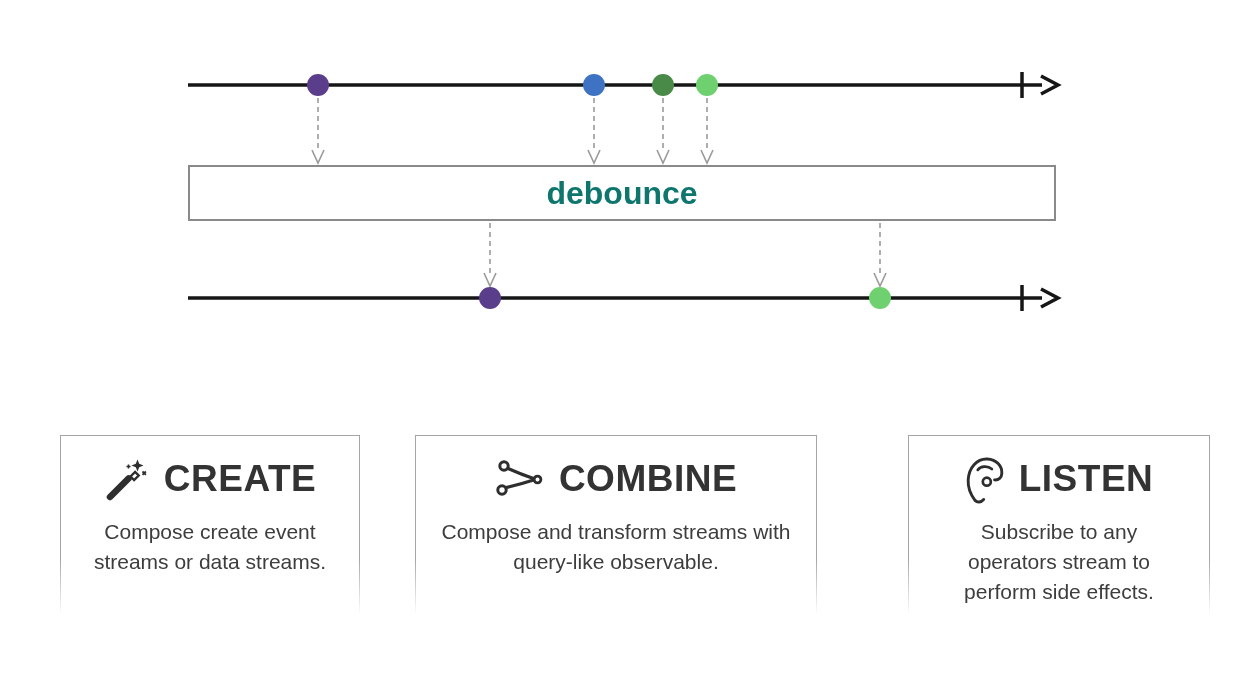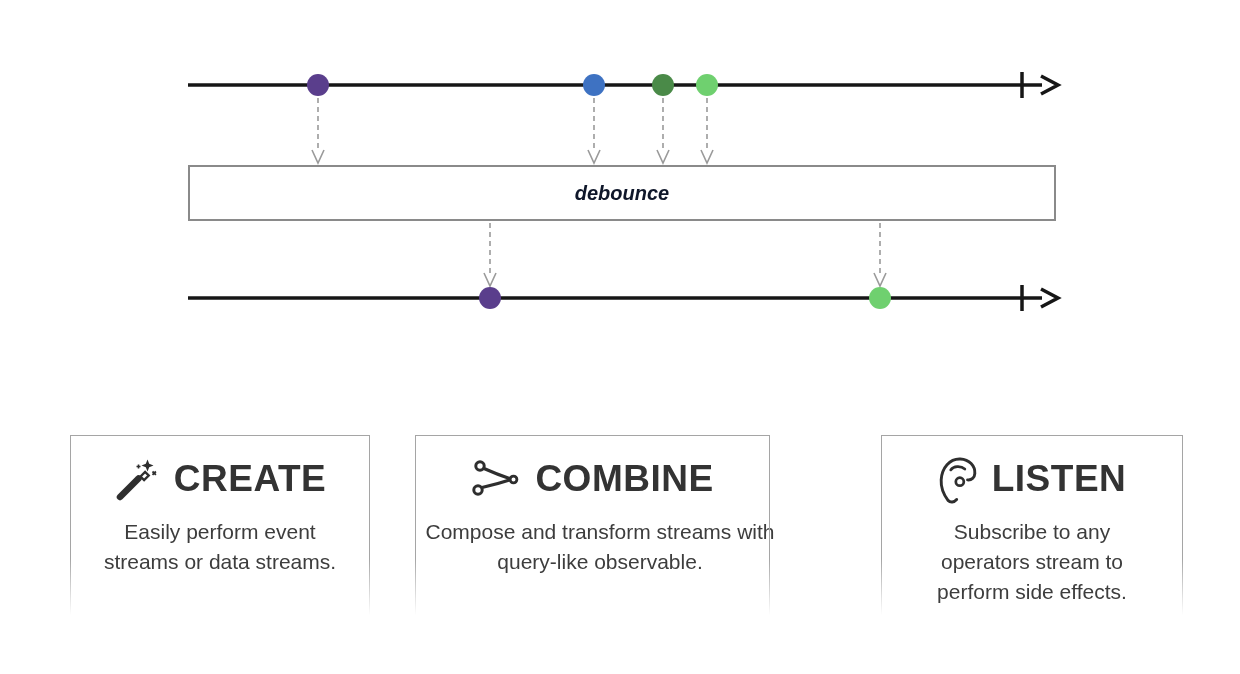--- a/index.html
+++ b/index.html
@@ -3,30 +3,30 @@
 <meta charset="utf-8">
 <style>
   html,body{margin:0;padding:0;background:#ffffff;}
   .stage{position:relative;width:1240px;height:674px;overflow:hidden;background:#ffffff;
          font-family:"Liberation Sans",sans-serif;}
   
   #marble-svg{position:absolute;left:0;top:0;width:1240px;height:380px;display:block;}
   .operator-box{position:absolute;left:188px;top:165px;width:864px;height:52px;
                 border:2px solid #8a8a8a;background:#ffffff;
                 display:flex;align-items:center;justify-content:center;}
-  .operator-label{font-size:20px;font-weight:bold;color:#0f172a;letter-spacing:0;font-style:italic;}
+  .operator-label{font-size:32px;font-weight:bold;color:#0f766e;letter-spacing:0;}
   
   .card{position:absolute;top:435px;height:182px;background:#ffffff;box-sizing:border-box;}
   .card::before{content:"";position:absolute;inset:0;border:1px solid #a5a5a5;
                 pointer-events:none;
                 -webkit-mask-image:linear-gradient(to bottom,#000 68%,transparent 99%);
                 mask-image:linear-gradient(to bottom,#000 68%,transparent 99%);}
-  .card-1{left:70px;width:300px;}
-  .card-2{left:415px;width:355px;}
-  .card-3{left:881px;width:302px;}
+  .card-1{left:60px;width:300px;}
+  .card-2{left:415px;width:402px;}
+  .card-3{left:908px;width:302px;}
   .card-head{display:flex;align-items:center;justify-content:center;gap:14px;
              padding-top:18px;height:52px;}
   .card-title{font-size:37px;font-weight:bold;color:#333333;letter-spacing:0.5px;}
   .card-desc{margin:12px auto 0;text-align:center;font-size:21px;line-height:30px;
              color:#3d3d3d;}
   .card-1 .card-desc{width:270px;}
   .card-2 .card-desc{width:370px;}
   .card-3 .card-desc{width:220px;}
   .feat-icon{flex:0 0 auto;}
 </style>
@@ -70,21 +70,21 @@
     <div class="card-head">
       <svg class="feat-icon" width="46" height="46" viewBox="0 0 46 46" fill="none">
         <path d="M6 41 L24.5 22.5" stroke="#2e2e2e" stroke-width="6.5" stroke-linecap="round"></path>
         <path d="M26.5 20.5 l4.6-4.6 l3.6 3.6 l-4.6 4.6 z" fill="#ffffff" stroke="#2e2e2e" stroke-width="2.4"></path>
         <path d="M33.5 3.5 l1.7 4.3 4.3 1.7 -4.3 1.7 -1.7 4.3 -1.7-4.3 -4.3-1.7 4.3-1.7 z" fill="#2e2e2e"></path>
         <path d="M24.5 8.5 v4 M22.5 10.5 h4" stroke="#2e2e2e" stroke-width="1.6"></path>
         <path d="M38.5 15.5 l3.4 3.4 M41.9 15.5 l-3.4 3.4" stroke="#2e2e2e" stroke-width="1.8"></path>
       </svg>
       <span class="card-title">CREATE</span>
     </div>
-    <div class="card-desc">Easily perform event streams or data streams.</div>
+    <div class="card-desc">Compose create event streams or data streams.</div>
   </div>
 
   <div class="card card-2">
     <div class="card-head">
       <svg class="feat-icon" width="50" height="42" viewBox="0 0 50 42" fill="none">
         <circle cx="9" cy="8" r="4.2" stroke="#2e2e2e" stroke-width="3"></circle>
         <circle cx="7" cy="32" r="4.2" stroke="#2e2e2e" stroke-width="3"></circle>
         <path d="M13 10.5 C22 14.5, 31 18, 38.5 20.5" stroke="#2e2e2e" stroke-width="3.2" stroke-linecap="round"></path>
         <path d="M11 29.5 C20 27.5, 31 24.5, 38.5 22" stroke="#2e2e2e" stroke-width="3.2" stroke-linecap="round"></path>
         <circle cx="42.5" cy="21.5" r="3.4" stroke="#2e2e2e" stroke-width="2.8"></circle>

